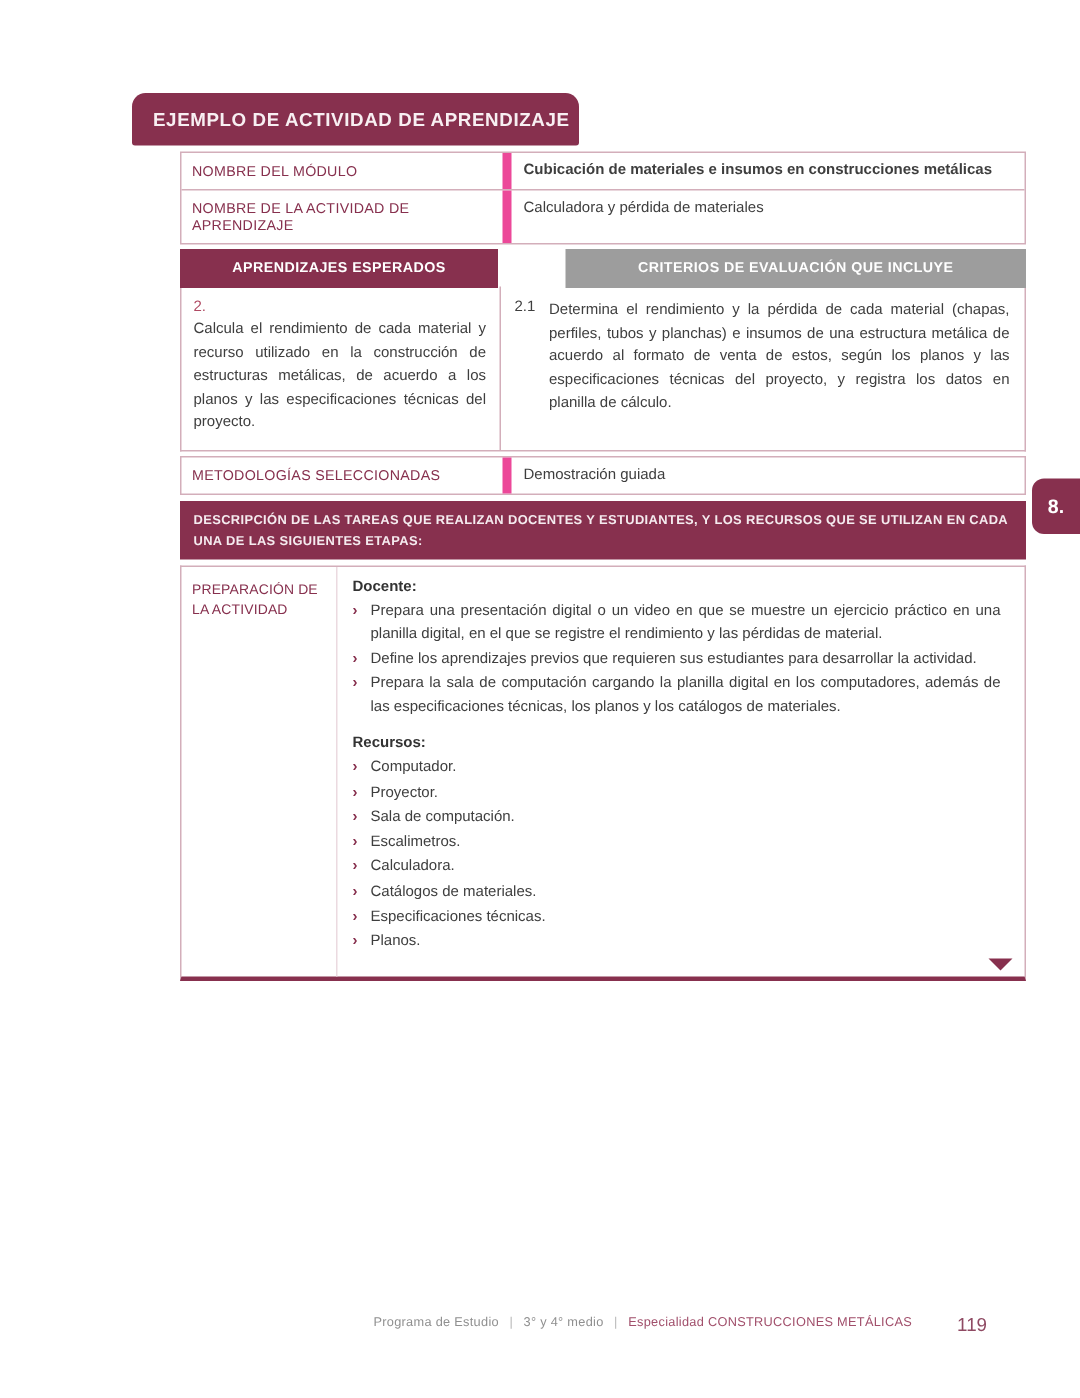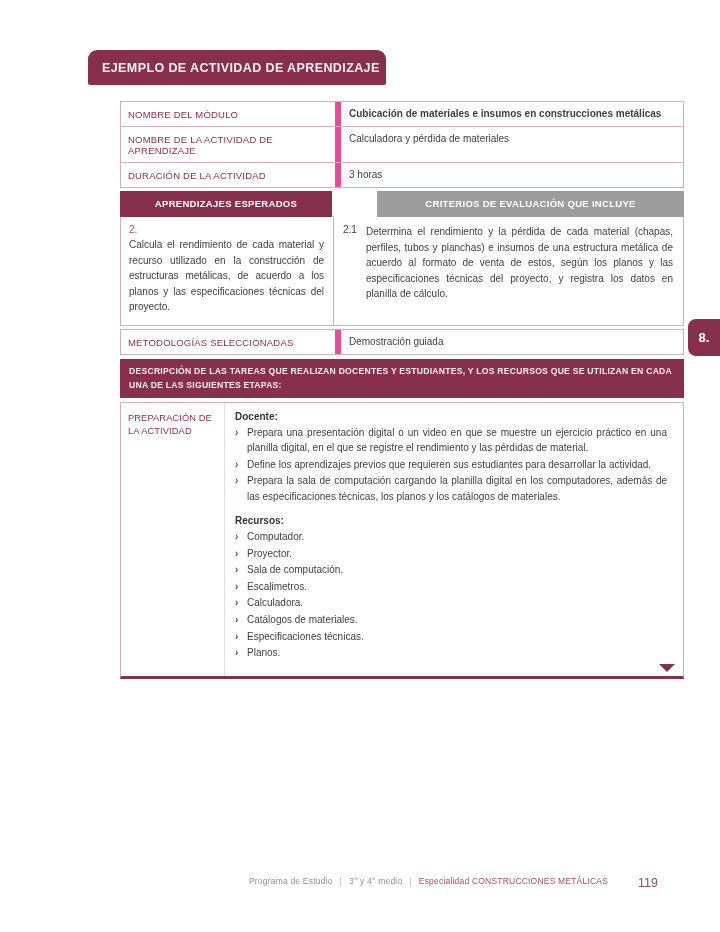--- a/index.html
+++ b/index.html
@@ -1,19 +1,19 @@
 <!DOCTYPE html>
 <html><head>
 <meta charset="utf-8">
 <style>
   * { margin:0; padding:0; box-sizing:border-box; }
   html,body { width:720px; height:932px; background:#ffffff;
     font-family:"Liberation Sans", sans-serif; position:relative; overflow:hidden; }
 
-  .title-box { position:absolute; left:88px; top:50px; width:298px; height:35px;
+  .title-box { position:absolute; left:88px; top:62px; width:298px; height:35px;
     background:#87304E; border-radius:9px 9px 2px 2px; color:#F8EFF2;
     font-weight:bold; font-size:12.5px; letter-spacing:0.4px; line-height:36px;
     padding-left:14px; white-space:nowrap; }
 
   .table-wrap { position:absolute; left:88px; top:101px; width:564px;margin-left:32px; }
 
   .info-table { border:1px solid #D3AEBA; }
   .info-row { display:grid; grid-template-columns:214px 1fr; }
   .info-row + .info-row { border-top:1px solid #D3AEBA; }
   .info-label { color:#87304E; font-size:9.5px; letter-spacing:0.2px;
@@ -79,24 +79,20 @@
 <div class="table-wrap">
 
   <div class="info-table">
     <div class="info-row">
       <div class="info-label">NOMBRE DEL MÓDULO</div>
       <div class="info-value bold">Cubicación de materiales e insumos en construcciones metálicas</div>
     </div>
     <div class="info-row">
       <div class="info-label">NOMBRE DE LA ACTIVIDAD DE APRENDIZAJE</div>
       <div class="info-value">Calculadora y pérdida de materiales</div>
-    </div>
-    <div class="info-row">
-      <div class="info-label">DURACIÓN DE LA ACTIVIDAD</div>
-      <div class="info-value">3 horas</div>
     </div>
   </div>
 
   <div class="learn-headers">
     <div class="lh-cell lh-left">APRENDIZAJES ESPERADOS</div>
     <div></div>
     <div class="lh-cell lh-right">CRITERIOS DE EVALUACIÓN QUE INCLUYE</div>
   </div>
 
   <div class="learn-body">

